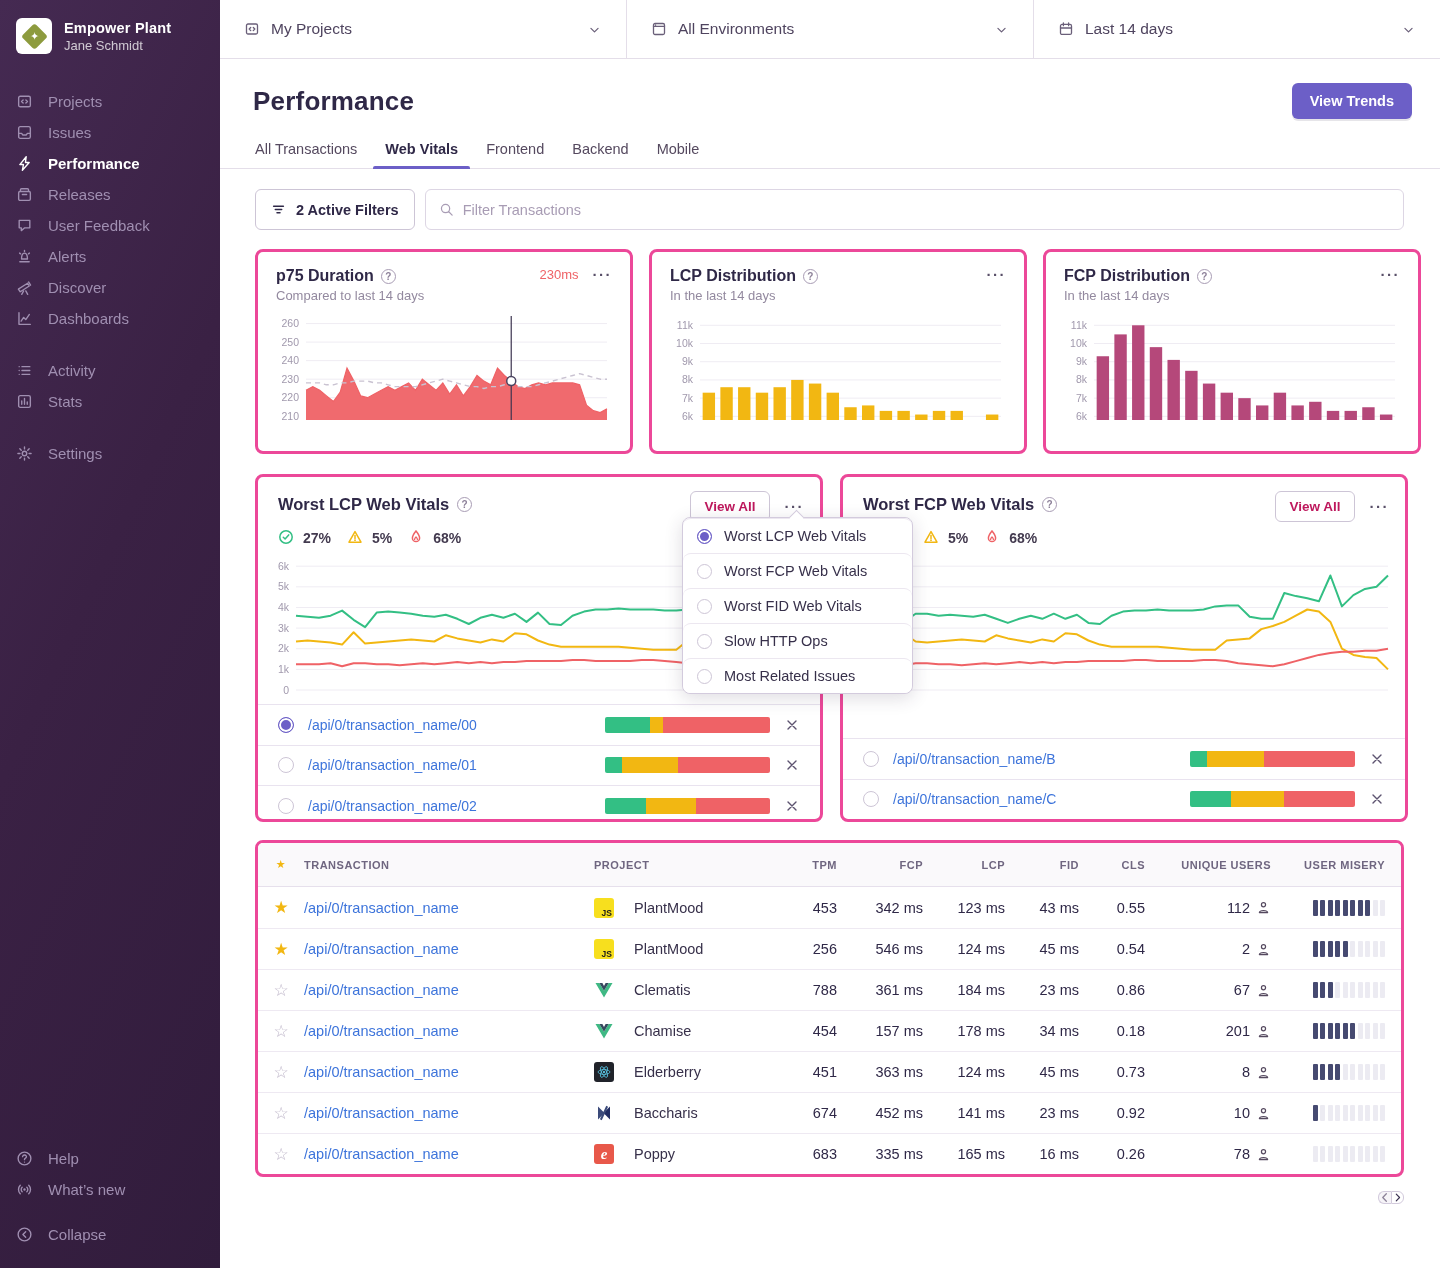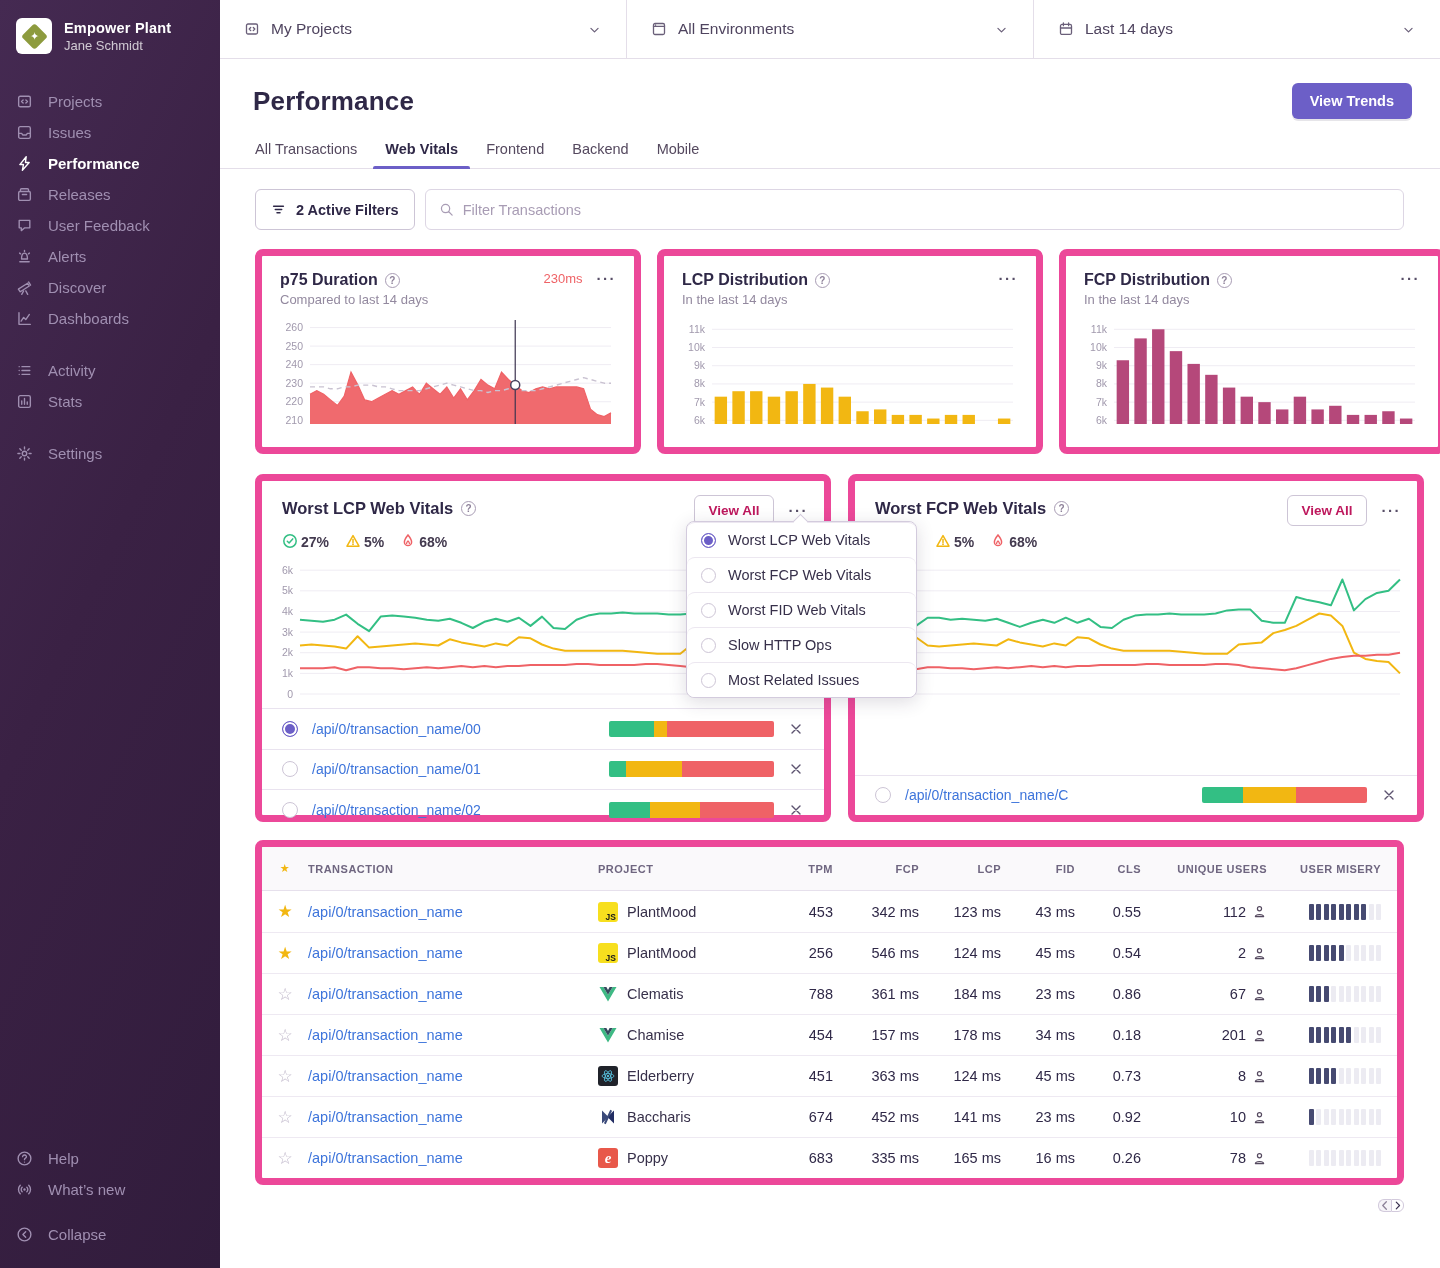--- a/index.html
+++ b/index.html
@@ -47,41 +47,41 @@
   
   .filter-row{ display:flex; gap:10px; margin-top:20px; height:41px;}
   .btn-filter{ display:flex; align-items:center; gap:10px; background:#fff; border:1px solid #cdc5d6; border-radius:6px; padding:0 15px; font-size:14.5px; font-weight:700; color:#2f2847; cursor:pointer; font-family:inherit;}
   .btn-filter svg{ width:15px; height:15px; color:#2f2847;}
   .search-box{ flex:1; display:flex; align-items:center; gap:9px; border:1px solid #ddd6e4; border-radius:6px; padding:0 13px; background:#fff;}
   .search-box svg{ width:15px; height:15px; color:#a89cb4;}
   .search-box input{ border:none; outline:none; flex:1; font-size:14.5px; font-family:inherit; color:#2f2847;}
   .search-box input::placeholder{ color:#a89cb4;}
   
   .cards-row{ display:grid; grid-template-columns:1fr 1fr 1fr; gap:16px; margin-top:19px;}
-  .card{ background:#fff; border:7px solid #ec4899; border-radius:8px;}
+  .card{ background:#fff; border:3px solid #ec4899; border-radius:8px;}
   .mini-card{ padding:15px 18px 10px; height:205px;}
   .mini-head{ display:flex; align-items:flex-start; justify-content:space-between;}
   .mini-title{ display:flex; align-items:center; gap:7px; font-size:16px; font-weight:700; color:#2f2847;}
   .help-icon{ width:15px; height:15px; border:1px solid #a89cb4; border-radius:50%; color:#8d8199; font-size:10px; font-weight:700; display:inline-flex; align-items:center; justify-content:center; cursor:pointer;}
   .mini-right{ display:flex; align-items:center; gap:14px;}
   .mini-value{ font-size:13px; font-weight:400; color:#ef6266;}
   .dots{ color:#584f68; font-size:15px; font-weight:700; letter-spacing:1.5px; line-height:1; cursor:pointer;}
   .mini-sub{ font-size:13px; color:#93899f; margin-top:3px;}
   .mini-chart{ margin-top:9px;}
   
   .vitals-row{ display:grid; grid-template-columns:1fr 1fr; gap:17px; margin-top:20px;}
   .vitals-card{ height:348px; display:flex; flex-direction:column; position:relative;}
   .vitals-card.left{ z-index:5;}
   .v-head{ display:flex; align-items:flex-start; justify-content:space-between; padding:14px 16px 0 20px;}
   .v-title{ display:flex; align-items:center; gap:8px; font-size:16.5px; font-weight:700; padding-top:4px;}
   .v-actions{ display:flex; align-items:center; gap:15px;}
   .btn-viewall{ background:#fff; border:1px solid #cdc5d6; border-radius:6px; font-size:13.5px; font-weight:700; color:#be185d; padding:7px 13px; cursor:pointer; font-family:inherit;}
   .v-stats{ display:flex; align-items:center; gap:16px; padding:7px 20px 0; font-size:14px; font-weight:600; color:#433a4f;}
   .v-stats.indent{ padding-left:80px;}
-  .stat{ display:flex; align-items:center; gap:2px;justify-content:space-between;}
+  .stat{ display:flex; align-items:center; gap:8px;justify-content:space-between;}
   .stat svg{ width:16px; height:16px;}
   .v-chart{ padding:6px 12px 0 10px;}
   .v-rows{ margin-top:auto;}
   .t-row{ display:flex; align-items:center; gap:14px; height:40.5px; border-top:1px solid #e9e3ef; padding:0 20px;}
   .t-link{ flex:1; color:#3d74db; font-size:14px; text-decoration:none; white-space:nowrap; overflow:hidden; text-overflow:ellipsis; cursor:pointer;}
   .radio{ width:16px; height:16px; border-radius:50%; border:1.5px solid #cdc5d6; background:#fff; flex:none; cursor:pointer;}
   .radio.on{ border-color:#6c5fc7; background:#6c5fc7; box-shadow:inset 0 0 0 2px #fff;}
   .vbar{ width:165px; height:16px; border-radius:2px; overflow:hidden; display:flex; flex:none;}
   .vbar div{ height:100%;}
   .x-close{ width:16px; height:16px; color:#5d5370; flex:none; cursor:pointer;}
@@ -95,21 +95,21 @@
   .tbl-grid{ display:grid; grid-template-columns:46px 290px 1fr 64px 86px 82px 74px 66px 126px 114px; align-items:center; padding-right:16px;}
   .tbl-head{ height:44px; background:#faf9fb; border-bottom:1px solid #e6e0ec;}
   .tbl-head span{ font-size:11px; font-weight:700; color:#6f6680; letter-spacing:.5px; text-transform:uppercase;}
   .num{ text-align:right;}
   .tbl-row{ height:41px; border-top:1px solid #eee9f2; font-size:14.5px;}
   .tbl-row:first-of-type{ border-top:none;}
   .star{ font-size:17px; text-align:center; cursor:pointer; line-height:1;}
   .star.on{ color:#f2b712;}
   .star.off{ color:#c0b8cb;}
   .cell-link{ color:#3d74db; cursor:pointer; white-space:nowrap; overflow:hidden; text-overflow:ellipsis;}
-  .proj{ display:flex; align-items:center; gap:9px; color:#37304a;}
+  .proj{ display:flex; align-items:center; gap:20px; color:#37304a;}
   .picon{ width:20px; height:20px; border-radius:3px; flex:none; position:relative; overflow:hidden;}
   .picon.js{ background:#f7df1e;}
   .picon.js span{ position:absolute; right:2px; bottom:0px; font-size:8.5px; font-weight:700; color:#1a1a1a;}
   .picon.ember{ background:#e8584a; display:flex; align-items:center; justify-content:center;}
   .picon.ember span{ color:#fff; font-family:"Liberation Serif","DejaVu Serif",serif; font-style:italic; font-weight:700; font-size:15px; line-height:1;}
   .picon.react{ background:#20232a; display:flex; align-items:center; justify-content:center;}
   .uu{ display:flex; align-items:center; justify-content:flex-end; gap:6px;}
   .uu svg{ width:15px; height:15px; color:#55495f;}
   .misery{ display:flex; gap:2.5px; justify-content:flex-end;}
   .misery i{ width:5px; height:16px; background:#ecebf2; border-radius:1px;}
@@ -650,20 +650,32 @@
               <text x="21" y="38.32539682539682" text-anchor="end" font-size="10.5" fill="#a199ad">5k</text>
               <line x1="28" x2="535" y1="14.19047619047619" y2="14.19047619047619" stroke="#efecf3" stroke-width="1"></line>
               <text x="21" y="17.69047619047619" text-anchor="end" font-size="10.5" fill="#a199ad">6k</text>
               <path d="M28.0,60.6L39.5,61.7L51.0,69.9L62.6,61.7L74.1,61.7L85.6,63.7L97.1,62.7L108.7,63.7L120.2,64.7L131.7,62.7L143.2,66.8L154.8,70.9L166.3,66.8L177.8,63.7L189.3,66.8L200.8,61.7L212.4,66.8L223.9,62.7L235.4,70.9L246.9,72.0L258.5,63.7L270.0,59.6L281.5,58.6L293.0,58.6L304.5,57.5L316.1,58.6L327.6,58.6L339.1,58.6L350.6,57.5L362.2,54.4L373.7,53.4L385.2,53.4L396.7,64.7L408.3,66.8L419.8,66.8L431.3,41.0L442.8,44.1L454.3,46.2L465.9,49.3L477.4,23.5L488.9,54.4L500.4,43.1L512.0,36.9L523.5,34.8L535.0,23.5" fill="none" stroke="#33bf84" stroke-width="2" stroke-linejoin="round"></path>
               <path d="M28.0,90.5L39.5,89.5L51.0,81.3L62.6,89.5L74.1,90.5L85.6,89.5L97.1,88.5L108.7,87.4L120.2,88.5L131.7,89.5L143.2,83.3L154.8,86.4L166.3,88.5L177.8,90.5L189.3,87.4L200.8,89.5L212.4,81.3L223.9,82.3L235.4,88.5L246.9,92.6L258.5,94.7L270.0,94.7L281.5,94.7L293.0,94.7L304.5,94.7L316.1,95.7L327.6,96.7L339.1,97.8L350.6,97.8L362.2,97.8L373.7,88.5L385.2,87.4L396.7,86.4L408.3,77.1L419.8,74.0L431.3,69.9L442.8,63.7L454.3,57.5L465.9,59.6L477.4,69.9L488.9,96.7L500.4,102.9L512.0,105.0L523.5,106.0L535.0,117.4" fill="none" stroke="#f2b712" stroke-width="2" stroke-linejoin="round"></path>
               <path d="M28.0,112.2L39.5,112.2L51.0,113.2L62.6,111.2L74.1,111.2L85.6,112.2L97.1,112.2L108.7,113.2L120.2,112.2L131.7,111.2L143.2,112.2L154.8,111.2L166.3,110.1L177.8,111.2L189.3,110.1L200.8,111.2L212.4,110.1L223.9,110.1L235.4,109.1L246.9,109.1L258.5,109.1L270.0,109.1L281.5,108.1L293.0,108.1L304.5,109.1L316.1,109.1L327.6,109.1L339.1,109.1L350.6,108.1L362.2,108.1L373.7,109.1L385.2,111.2L396.7,112.2L408.3,113.2L419.8,114.3L431.3,112.2L442.8,109.1L454.3,106.0L465.9,102.9L477.4,100.9L488.9,99.8L500.4,99.8L512.0,98.8L523.5,98.8L535.0,96.7" fill="none" stroke="#ef6266" stroke-width="2" stroke-linejoin="round"></path>
             </svg></div>
         <div class="v-rows" id="rows-fcp">
             <div class="t-row">
               <span class="radio"></span>
+              <a class="t-link">/api/0/transaction_name/B</a>
+              <div class="vbar">
+                <div style="flex-grow: 10; background: rgb(51, 191, 132);"></div>
+                <div style="flex-grow: 35; background: rgb(242, 183, 18);"></div>
+                <div style="flex-grow: 55; background: rgb(239, 98, 102);"></div>
+              </div>
+              <span class="x-close"><svg viewBox="0 0 16 16" fill="none" stroke="currentColor" stroke-width="1.3" stroke-linecap="round" stroke-linejoin="round" width="100%" height="100%">
+                  <path d="M4 4l8 8M12 4l-8 8" stroke-width="1.4"></path>
+                </svg></span>
+            </div>
+            <div class="t-row">
+              <span class="radio"></span>
               <a class="t-link">/api/0/transaction_name/C</a>
               <div class="vbar">
                 <div style="flex-grow: 25; background: rgb(51, 191, 132);"></div>
                 <div style="flex-grow: 32; background: rgb(242, 183, 18);"></div>
                 <div style="flex-grow: 43; background: rgb(239, 98, 102);"></div>
               </div>
               <span class="x-close"><svg viewBox="0 0 16 16" fill="none" stroke="currentColor" stroke-width="1.3" stroke-linecap="round" stroke-linejoin="round" width="100%" height="100%">
                   <path d="M4 4l8 8M12 4l-8 8" stroke-width="1.4"></path>
                 </svg></span>
             </div>

